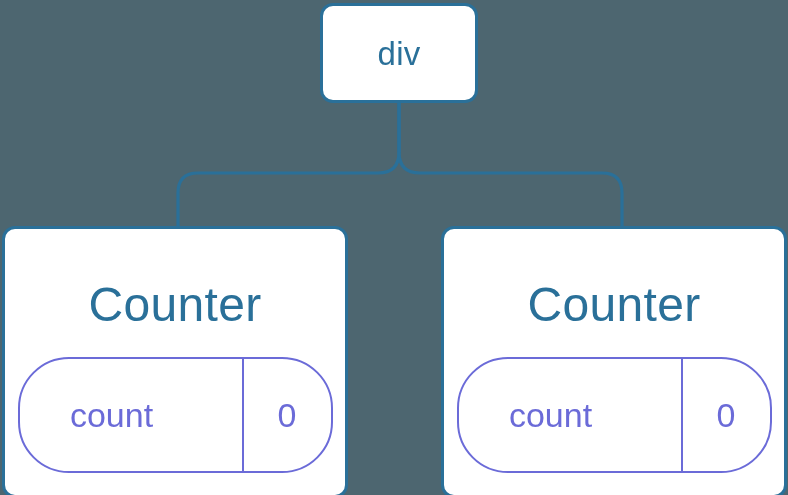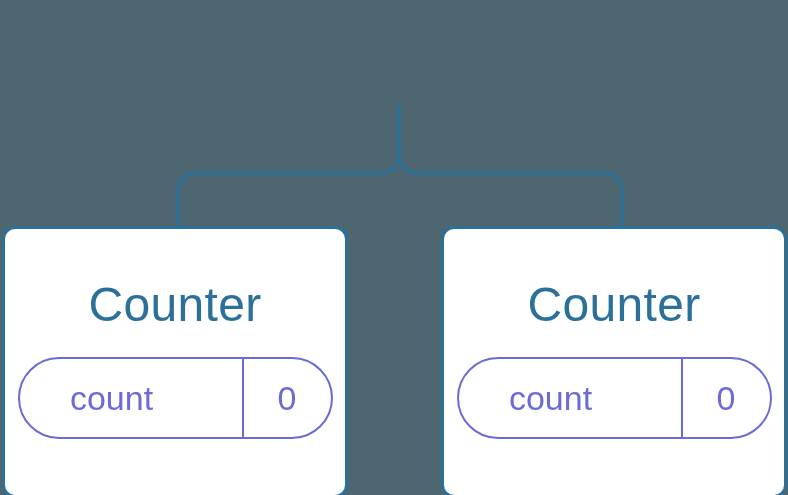--- a/index.html
+++ b/index.html
@@ -74,21 +74,21 @@
     font-size: 48px;
     color: #2a7099;
     letter-spacing: 0.3px;
     line-height: 1;
     margin-top: 52px;
   }
 
   
   .state-pill {
     margin-top: 28px;
-    height: 82px;
+    height: 116px;
     display: flex;
     align-items: stretch;
     border: 2.5px solid #6b6bd8;
     border-radius: 51px;
     box-sizing: border-box;
     background: transparent;
     gap: 48px;
   }
   .pill-key,
   .pill-val {
@@ -113,20 +113,23 @@
 <body>
 
 <div id="stage">
 
   <svg id="connectors" viewBox="0 0 788 495">
 
     <path d="M 399 103 L 399 152 Q 399 173 420 173 L 602 173 Q 622 173 622 193 L 622 228" fill="none" stroke="#2a7099" stroke-width="3.2"></path>
     <path d="M 399 103 L 399 152 Q 399 173 378 173 L 198 173 Q 178 173 178 193 L 178 228" fill="none" stroke="#2a7099" stroke-width="3.2"></path>
   </svg>
 
+  <div class="node-box" id="root-node">
+    <span class="node-title">div</span>
+  </div>
 
   <div class="node-box counter-node" id="counter-left">
     <span class="node-title">Counter</span>
     <div class="state-pill">
       <span class="pill-key">count</span>
       <span class="pill-val">0</span>
     </div>
   </div>
 
   <div class="node-box counter-node" id="counter-right">

